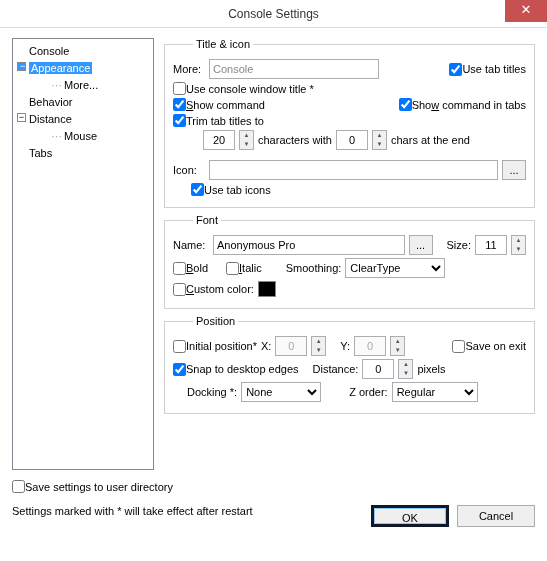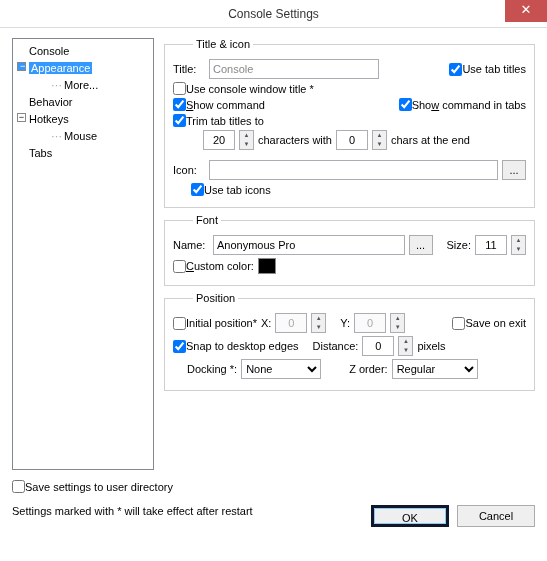--- a/index.html
+++ b/index.html
@@ -48,31 +48,31 @@
   <span>Console Settings</span>
   <div class="close-btn">✕</div>
 </div>
 
 <div class="content">
   <div class="tree" id="tree">
       <div class="tree-item"><span>Console</span></div>
       <div class="tree-item selected"><span class="tog">−</span><span>Appearance</span></div>
       <div class="tree-item child"><span class="dots"></span><span>More...</span></div>
       <div class="tree-item"><span>Behavior</span></div>
-      <div class="tree-item"><span class="tog">−</span><span>Hotkeys</span></div>
+      <div class="tree-item"><span class="tog">−</span><span>Distance</span></div>
       <div class="tree-item child"><span class="dots"></span><span>Mouse</span></div>
       <div class="tree-item"><span>Tabs</span></div>
     </div>
 
   <div class="right">
 
     <fieldset>
       <legend>Title &amp; icon</legend>
       <div class="row">
-        <span class="lbl" style="width:32px">Title:</span>
+        <span class="lbl" style="width:32px">More:</span>
         <input type="text" class="ed" style="width: 170px;" value="Console">
         <span style="flex:1"></span>
         <span class="chk">
             <input type="checkbox" checked="" style="">
             <label>Use tab titles</label>
           </span>
       </div>
       <div class="row">
           <span class="chk">
             <input type="checkbox" style="">
@@ -129,20 +129,34 @@
         <span class="lbl" style="width:36px">Name:</span>
         <input type="text" class="ed" style="flex: 1 1 0%; color: rgb(0, 0, 0);" value="Anonymous Pro">
         <div class="btn-sm">...</div>
         <span style="width:6px"></span>
         <span class="lbl">Size:</span>
         <input class="num" value="11" style="">
         <div class="spin">
             <div>▲</div>
             <div>▼</div>
           </div>
+      </div>
+      <div class="row">
+        <span class="chk">
+            <input type="checkbox" style="">
+            <label><u>B</u>old</label>
+          </span>
+        <span style="width:10px"></span>
+        <span class="chk">
+            <input type="checkbox" style="">
+            <label><u>I</u>talic</label>
+          </span>
+        <span style="width:16px"></span>
+        <span class="lbl">Smoothing:</span>
+        <select style="width:100px"><option>ClearType</option></select>
       </div>
       <div class="row">
         <span class="chk">
             <input type="checkbox" style="">
             <label><u>C</u>ustom color:</label>
           </span>
         <span class="swatch"></span>
       </div>
     </fieldset>
 

